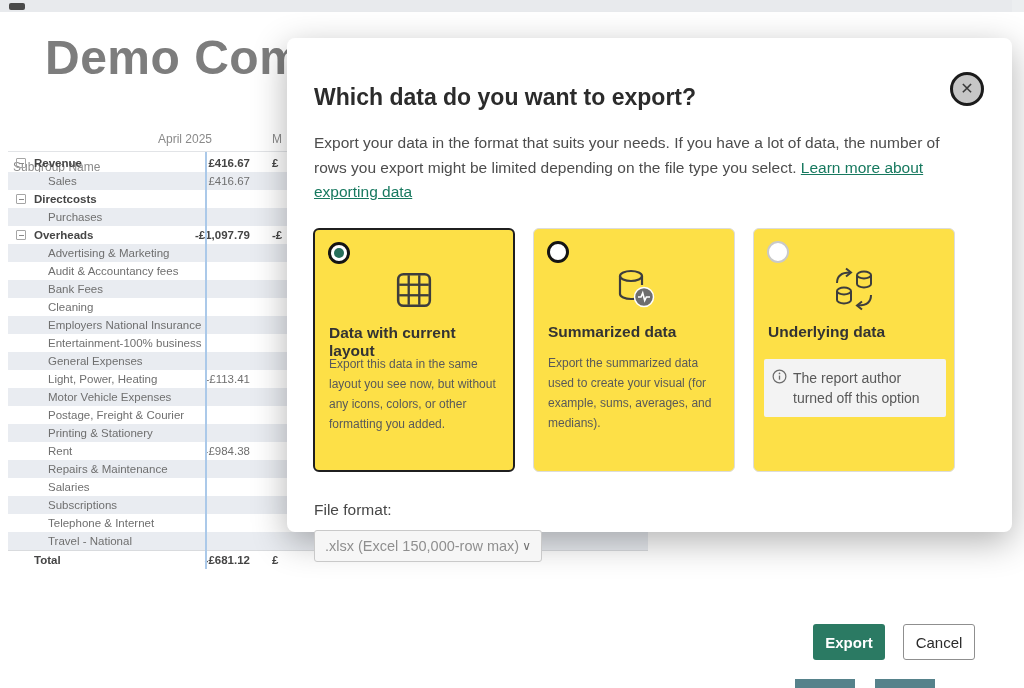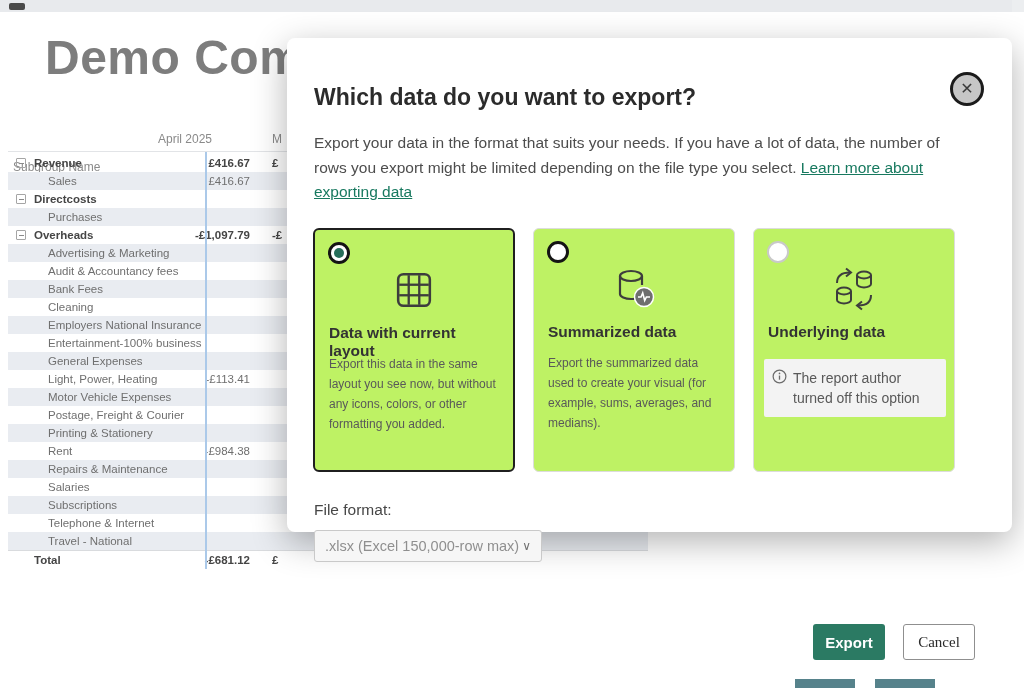--- a/index.html
+++ b/index.html
@@ -41,21 +41,21 @@
   .dialog { position:absolute; left:287px; top:38px; width:725px; height:494px; background:#ffffff;
             border-radius:8px; box-shadow:0 10px 35px rgba(0,0,0,0.30); z-index:10; }
   .dlg-title { position:absolute; left:27px; top:46px; font-size:23px; font-weight:600; color:#2b2b2b; }
   .close-btn { position:absolute; left:663px; top:34px; width:34px; height:34px; border-radius:50%;
                background:#c6c6c6; border:3px solid #1b1b1b; color:#3a3a3a; font-size:16px;
                display:flex; align-items:center; justify-content:center; cursor:pointer; line-height:1; }
   .dlg-desc { position:absolute; left:27px; top:93px; width:662px; font-size:15.5px; line-height:24.5px; color:#4d4d4d; }
   .dlg-desc a { color:#17795f; text-decoration:underline; cursor:pointer; }
 
   .cards { position:absolute; left:26px; top:190px; display:flex; gap:18px; }
-  .card { width:202px; height:244px; border:1px solid #dcdcdc; border-radius:6px; background:#bef264; position:relative; cursor:pointer; }
+  .card { width:202px; height:244px; border:1px solid #dcdcdc; border-radius:6px; background:#fde047; position:relative; cursor:pointer; }
   .card.selected { border:2px solid #1f1f1f; }
   .radio { position:absolute; left:13px; top:12px; width:22px; height:22px; border-radius:50%;
            border:3px solid #141414; background:#fff; }
   .radio.selected::after { content:""; position:absolute; left:3px; top:3px; width:10px; height:10px;
            border-radius:50%; background:#266e5a; }
   .radio.disabled { border:2px solid #c9c9c9; }
   .card-icon { position:absolute; left:0; top:36px; width:100%; height:48px; display:flex; align-items:center; justify-content:center; }
   .card-title { position:absolute; left:14px; top:94px; width:176px; font-size:15.5px; font-weight:bold; color:#333333; }
   .card-desc { position:absolute; left:14px; top:124px; width:176px; font-size:12px; line-height:20px; color:#595959; }
   .notice { position:absolute; left:10px; top:130px; width:182px; background:#f3f3f3; border-radius:2px;
@@ -64,21 +64,21 @@
 
   .fmt-label { position:absolute; left:27px; top:463px; font-size:15.5px; color:#474747; }
   .fmt-select { position:absolute; left:27px; top:492px; width:228px; height:32px; background:#f6f6f6;
                 border:1px solid #c9c9c9; border-radius:3px; display:flex; align-items:center;
                 padding:15px 10px; font-size:14.5px; color:#8f8f8f; cursor:default; }
   .fmt-select .chev { margin-left:3px; color:#707070; font-size:12px; }
 
   .dlg-footer { position:absolute; right:37px; top:586px; display:flex; gap:18px; }
   .btn { height:36px; border-radius:3px; font-size:15px; display:flex; align-items:center; justify-content:center; cursor:pointer; }
   .btn.export { width:72px; background:#2b7a63; color:#ffffff; font-weight:600; border:none; }
-  .btn.cancel { width:72px; background:#ffffff; color:#2b2b2b; border:1px solid #8f8f8f;font-family:Liberation Serif, serif; }
+  .btn.cancel { width:72px; background:#ffffff; color:#2b2b2b; border:1px solid #8f8f8f; }
 
   svg { display:block; }
 </style>
 </head>
 <body>
 
 <div class="topband">
   <div class="topband-mark"></div>
 </div>
 <div class="rightband"></div>

